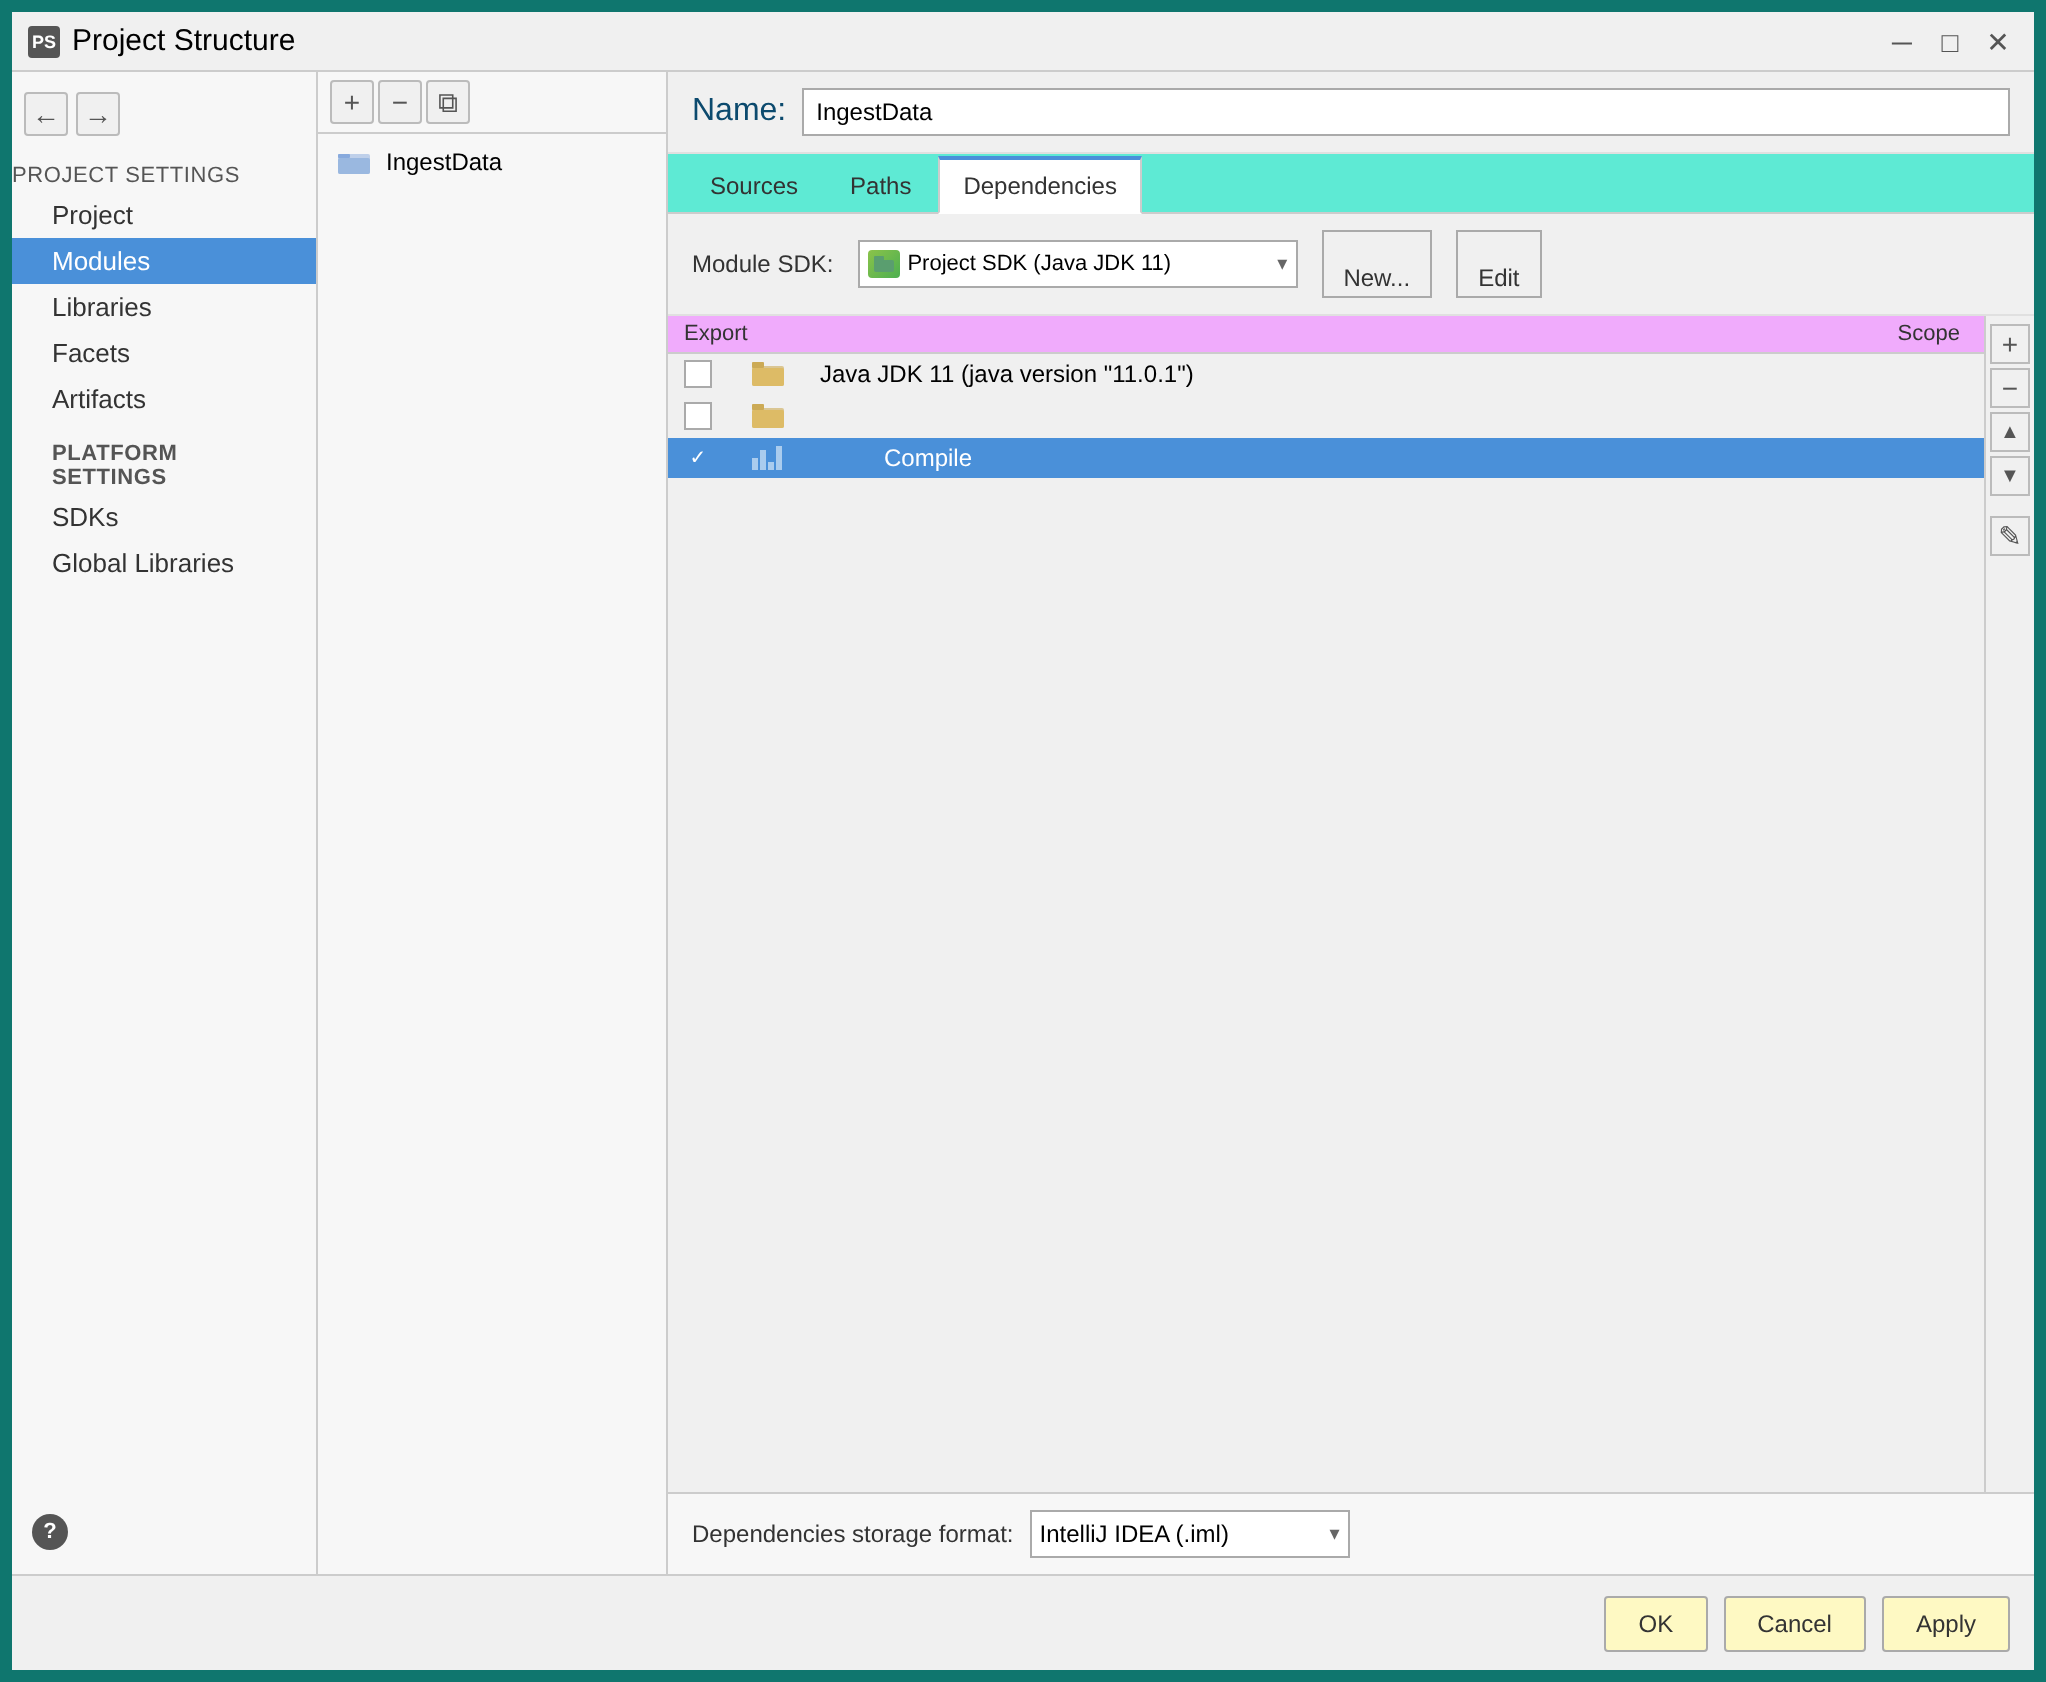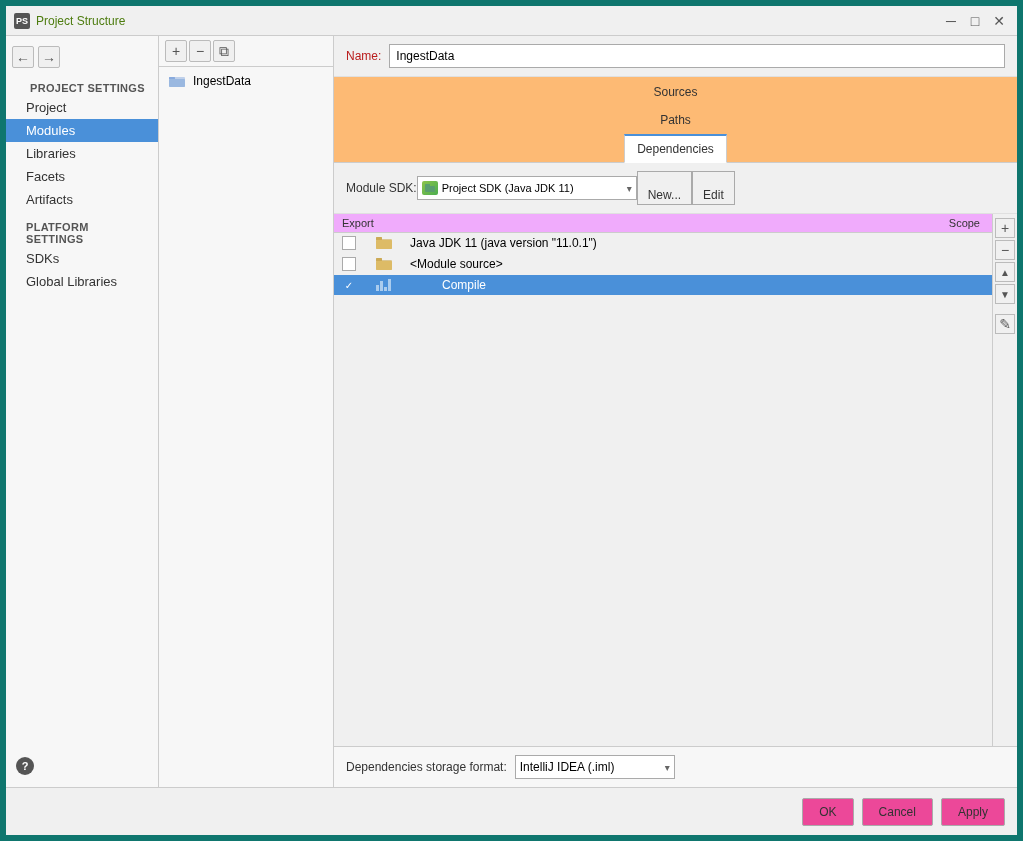--- a/index.html
+++ b/index.html
@@ -3,57 +3,57 @@
   <meta charset="utf-8">
   <style>
     * { box-sizing: border-box; margin: 0; padding: 0; font-family: 'Segoe UI', Arial, sans-serif; font-size: 12px; }
     body { width: 1023px; height: 841px; background: #f0f0f0; display: flex; flex-direction: column; }
     
     .window { width: 1023px; height: 841px; background: #f0f0f0; display: flex; flex-direction: column; border: 6px solid #0f766e; }
     
     .title-bar { height: 30px; background: #f0f0f0; display: flex; align-items: center; padding: 0 8px; border-bottom: 1px solid #ccc; justify-content: space-between; }
     .title-bar-left { display: flex; align-items: center; gap: 6px; }
     .title-icon { width: 16px; height: 16px; background: #555; border-radius: 2px; display: flex; align-items: center; justify-content: center; color: white; font-size: 10px; font-weight: bold; }
-    .title-text { font-size: 12px; color: #4d7c0f; }
+    .title-text { font-size: 15px; color: #000000; }
     .title-bar-controls { display: flex; gap: 4px; }
     .title-btn { width: 20px; height: 20px; border: none; background: transparent; cursor: pointer; display: flex; align-items: center; justify-content: center; font-size: 14px; color: #555; }
     
     .main-content { display: flex; flex: 1; overflow: hidden; }
     
     
     .sidebar { width: 153px; background: #f7f7f7; border-right: 1px solid #ccc; display: flex; flex-direction: column; padding: 6px 0; }
     .sidebar-nav-btns { display: flex; align-items: center; padding: 4px 6px; gap: 4px; margin-bottom: 4px; }
     .nav-btn { width: 22px; height: 22px; border: 1px solid #bbb; background: #f0f0f0; cursor: pointer; display: flex; align-items: center; justify-content: center; font-size: 14px; border-radius: 2px; color: #555; }
     
-    .section-label { font-size: 11px; font-weight: bold; color: #555; padding: 6px 10px 2px 24px; text-transform: uppercase; letter-spacing: 0.3px; }
+    .section-label { font-size: 11px; font-weight: normal; color: #555; padding: 6px 10px 2px 0; text-transform: uppercase; letter-spacing: 0.3px; }
     .sidebar-item { padding: 4px 10px 4px 20px; cursor: pointer; color: #333; font-size: 13px; }
     .sidebar-item.active { background: #4a90d9; color: white; }
     .platform-label { font-size: 11px; font-weight: bold; color: #555; padding: 10px 10px 2px 20px; text-transform: uppercase; letter-spacing: 0.3px; }
     
     .problems-item { padding: 6px 10px; color: #333; cursor: pointer; }
     
     .help-btn { margin-top: auto; padding: 6px 10px; display: flex; align-items: center; }
     .help-circle { width: 18px; height: 18px; border-radius: 50%; background: #555; color: white; display: flex; align-items: center; justify-content: center; font-size: 11px; font-weight: bold; cursor: pointer; }
     
     .module-list-panel { width: 175px; background: #f7f7f7; border-right: 1px solid #ccc; display: flex; flex-direction: column; }
     .module-list-toolbar { display: flex; align-items: center; padding: 4px 6px; gap: 2px; border-bottom: 1px solid #ccc; }
     .module-list-body { flex: 1; padding: 4px; }
     .module-item { display: flex; align-items: center; gap: 4px; padding: 3px 6px; cursor: pointer; border-radius: 2px; }
     
     .detail-panel { flex: 1; display: flex; flex-direction: column; }
     
     .name-row { display: flex; align-items: center; padding: 8px 12px; border-bottom: 1px solid #e0e0e0; gap: 8px; }
-    .name-label { color: #b91c1c; font-size: 12px; }
+    .name-label { color: #0c4a6e; font-size: 16px; }
     .name-input { flex: 1; height: 24px; border: 1px solid #aaa; padding: 2px 6px; font-size: 12px; background: white; }
     
-    .tabs-row { display: flex; align-items: center; border-bottom: 1px solid #ccc; padding: 0 8px; background: #fdba74; flex-direction: column; }
+    .tabs-row { display: flex; align-items: center; border-bottom: 1px solid #ccc; padding: 0 8px; background: #5eead4; }
     .tab { padding: 6px 12px; cursor: pointer; font-size: 12px; color: #333; border: 1px solid transparent; position: relative; top: 1px; }
     .tab.active { background: white; border-color: #ccc #ccc white; border-top: 2px solid #4a90d9; color: #333; }
     
-    .sdk-row { display: flex; align-items: center; padding: 8px 12px; gap: 0; border-bottom: 1px solid #e0e0e0; }
+    .sdk-row { display: flex; align-items: center; padding: 8px 12px; gap: 12px; border-bottom: 1px solid #e0e0e0; }
     .sdk-label { color: #333; font-size: 12px; }
     .sdk-select { height: 24px; border: 1px solid #aaa; padding: 0 4px; font-size: 12px; background: white; min-width: 220px; display: flex; align-items: center; cursor: pointer; gap: 4px; position: relative; }
     .sdk-select-icon { width: 16px; height: 14px; background: linear-gradient(135deg, #8BC34A 0%, #4CAF50 100%); border-radius: 2px; display: flex; align-items: center; justify-content: center; flex-shrink: 0; }
     .sdk-select-text { flex: 1; font-size: 11px; }
     .sdk-select-arrow { font-size: 10px; color: #666; }
     .sdk-btn { height: 24px; padding: 16px 10px; border: 1px solid #aaa; background: #f0f0f0; cursor: pointer; font-size: 12px; color: #333; }
     
     .deps-table-container { flex: 1; display: flex; overflow: hidden; }
     .deps-table { flex: 1; overflow: auto; }
     .deps-table-header { display: flex; align-items: flex-end; padding: 3px 8px; border-bottom: 1px solid #ccc; background: #f0abfc; }
@@ -74,21 +74,21 @@
     .table-side-btn.scroll { font-size: 10px; }
     .table-side-btn.pencil-btn { margin-top: 8px; }
     
     .storage-row { display: flex; align-items: center; padding: 8px 12px; gap: 8px; border-top: 1px solid #ccc; background: #f7f7f7; }
     .storage-label { color: #333; font-size: 12px; }
     .storage-select { height: 24px; border: 1px solid #aaa; padding: 0 4px; font-size: 12px; background: white; min-width: 160px; display: flex; align-items: center; cursor: pointer; }
     .storage-select-text { flex: 1; }
     .storage-select-arrow { font-size: 10px; color: #666; }
     
     .bottom-bar { height: 48px; background: #f0f0f0; border-top: 1px solid #ccc; display: flex; align-items: center; justify-content: flex-end; padding: 0 12px; gap: 8px; }
-    .bottom-btn { height: 28px; padding: 0 16px; border: 1px solid #aaa; background: #ec4899; cursor: pointer; font-size: 12px; color: #333; border-radius: 2px; text-align: right; }
+    .bottom-btn { height: 28px; padding: 0 16px; border: 1px solid #aaa; background: #fef9c3; cursor: pointer; font-size: 12px; color: #333; border-radius: 2px; text-align: right; }
     
     
     .folder-icon { display: inline-flex; align-items: center; }
     .folder-svg { width: 16px; height: 14px; }
     
     
     .bar-icon { display: flex; align-items: flex-end; gap: 1px; height: 12px; }
     .bar-icon .bar { width: 3px; background: #5b9bd5; }
     
     .module-list-and-detail { flex: 1; display: flex; overflow: hidden; }
@@ -213,21 +213,20 @@
 
             <div class="deps-row">
               <div class="dep-check"></div>
               <div class="dep-icon folder-icon">
                 <svg class="folder-svg" viewBox="0 0 16 14" fill="none">
                   <rect x="0" y="3" width="16" height="10" rx="1" fill="#ccaa55" opacity="0.6"></rect>
                   <rect x="0" y="1" width="6" height="3" rx="0.5" fill="#ccaa55"></rect>
                   <rect x="0" y="4" width="16" height="9" rx="1" fill="#ddbb66"></rect>
                 </svg>
               </div>
-              <span class="dep-name">&lt;Module source&gt;</span>
               <span class="dep-scope"></span>
             </div>
 
             <div class="deps-row selected">
               <div class="dep-check checked">✓</div>
               <div class="dep-icon">
                 <div class="bar-icon" style="height:12px;">
                   <div class="bar" style="height:6px;background:#aaccee;"></div>
                   <div class="bar" style="height:10px;background:#aaccee;"></div>
                   <div class="bar" style="height:4px;background:#aaccee;"></div>

